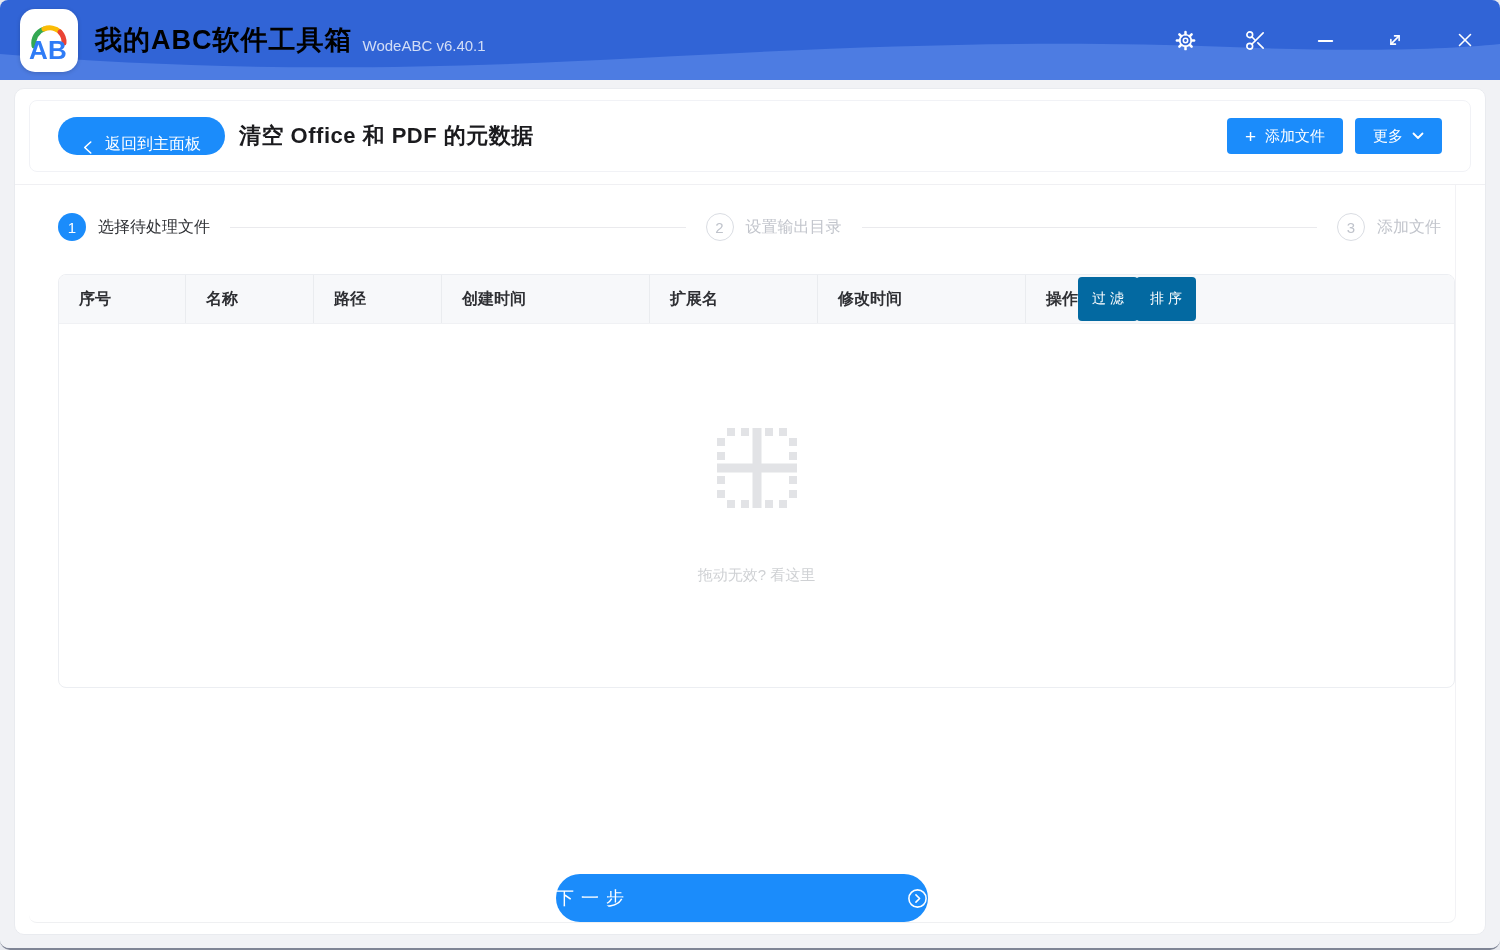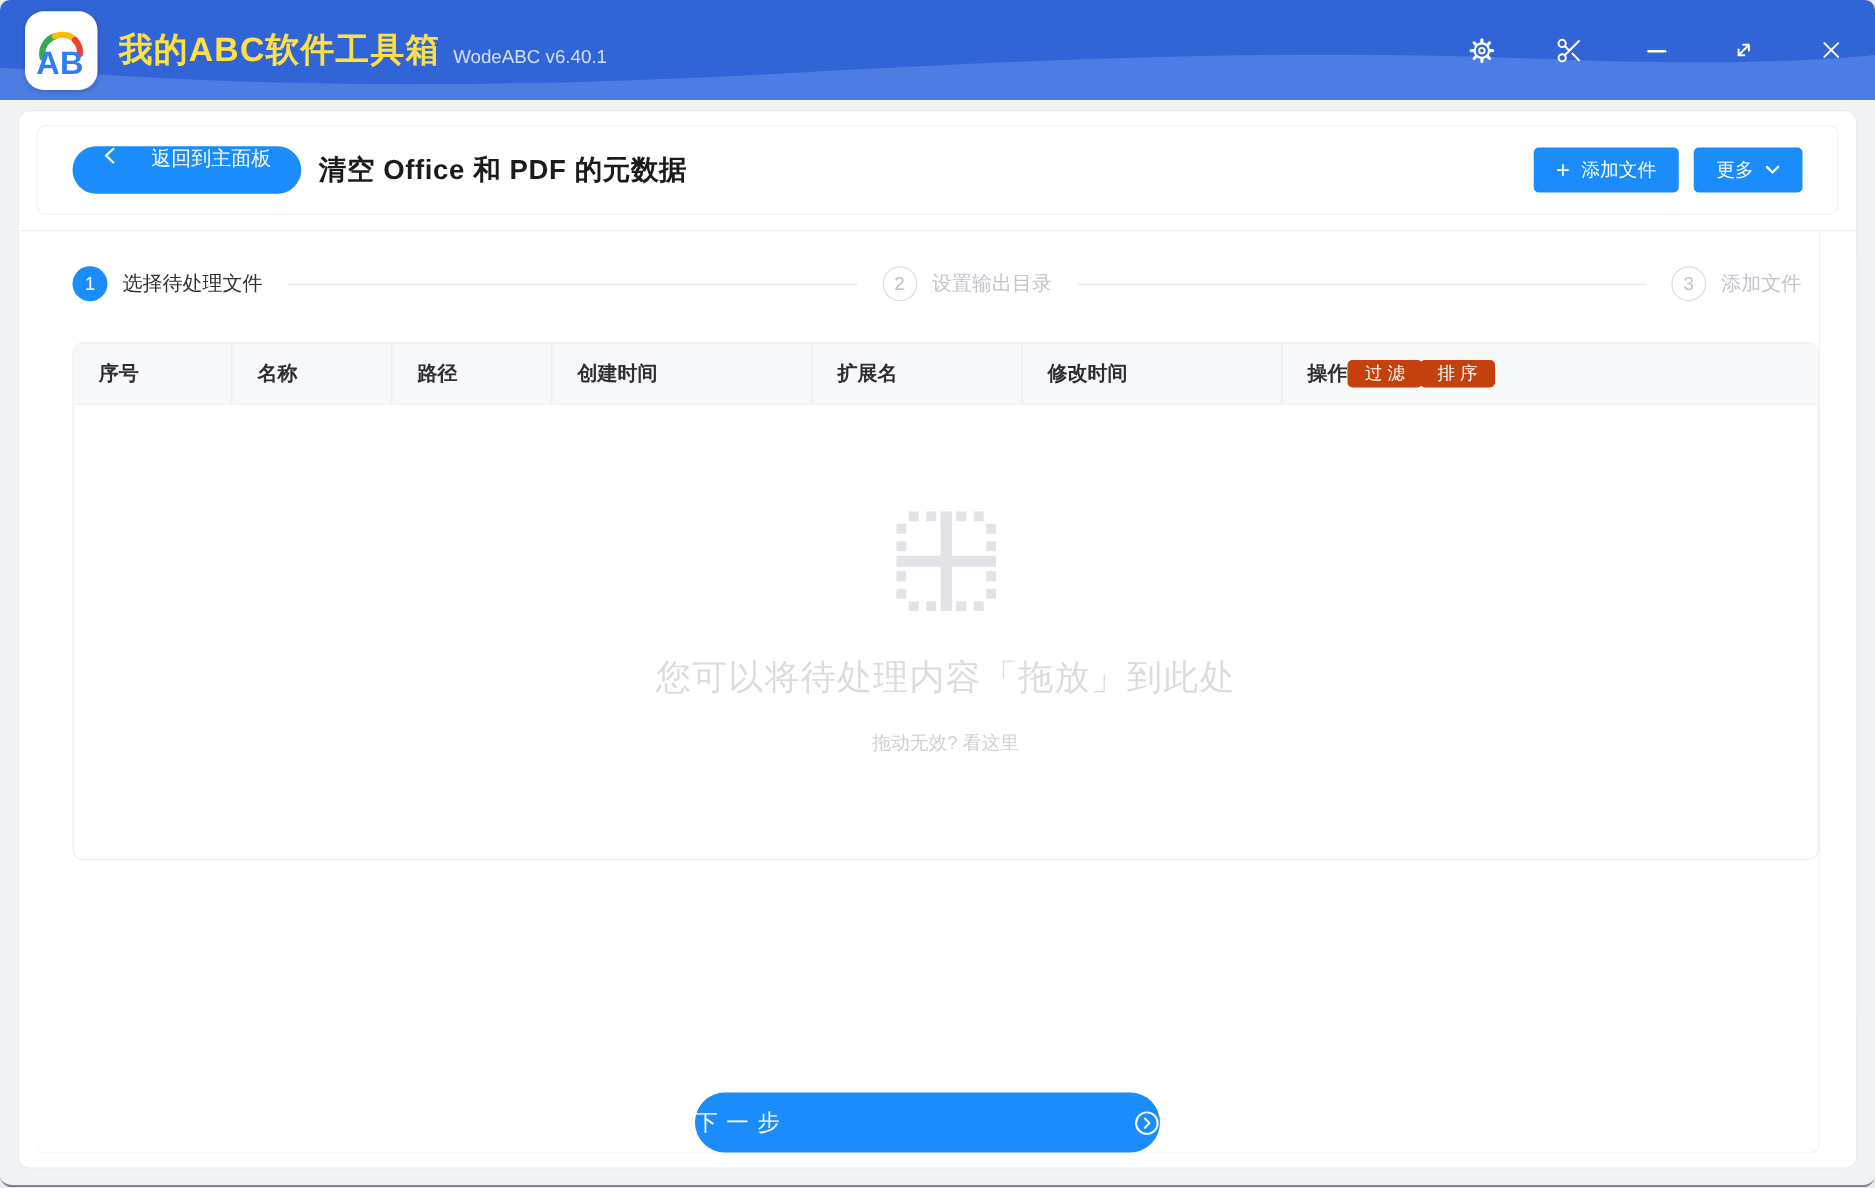--- a/index.html
+++ b/index.html
@@ -5,34 +5,34 @@
   * { margin:0; padding:0; box-sizing:border-box; }
   html,body { width:1500px; height:950px; font-family:"Liberation Sans","DejaVu Sans",sans-serif; background:#e8eaef; }
   .window { position:relative; width:1500px; height:950px; background:#f1f2f5; overflow:hidden;
             border-radius:8px 8px 10px 10px; border-bottom:2px solid #7f8595; }
 
   
   .titlebar { position:absolute; top:0; left:0; right:0; height:80px; background:#3164d6; overflow:hidden; }
   .titlebar-wave { position:absolute; left:0; top:0; width:100%; height:80px; display:block; }
   .tb-left { position:absolute; left:20px; top:0; height:80px; display:flex; align-items:center; z-index:2; }
   .logo-box { width:58px; height:63px; background:#ffffff; border-radius:15px; display:flex; align-items:center; justify-content:center; box-shadow:0 1px 4px rgba(0,0,0,.18); }
-  .app-title { margin-left:17px; color:#fde047; font-size:27px; font-weight:600; letter-spacing:1px; }
+  .app-title { margin-left:17px; color:#000000; font-size:27px; font-weight:600; letter-spacing:1px; }
   .app-version { margin-left:10px; margin-top:10px; color:rgba(255,255,255,.78); font-size:15px; }
   .tb-icons { position:absolute; right:0; top:0; height:80px; display:flex; align-items:center; z-index:2; }
   .tb-btn { width:70px; height:80px; display:flex; align-items:center; justify-content:center; cursor:pointer; }
   .tb-btn svg { stroke:#ffffff; fill:none; stroke-width:1.7; stroke-linecap:round; stroke-linejoin:round; }
 
   
   .content-bg { position:absolute; top:80px; left:0; right:0; bottom:0; background:#f1f2f5; }
   .card { position:absolute; left:14px; right:14px; top:8px; bottom:13px; background:#ffffff; border-radius:10px; border:1px solid #e9ebef; }
 
   .header-box { position:absolute; left:14px; right:14px; top:11px; height:72px; border:1px solid #f1f2f6; border-radius:8px;
                 display:flex; align-items:center; padding:0 28px; }
   .back-btn { height:38px; padding:0 24px; border:none; border-radius:19px; background:#1b8cfb; color:#fff; font-size:16px;
-              display:flex; align-items:flex-start; gap:28px; cursor:pointer; font-family:inherit; }
+              display:flex; align-items:flex-end; gap:12px; cursor:pointer; font-family:inherit; }
   .page-title { margin-left:14px; font-size:22px; font-weight:700; color:#1b1b1e; letter-spacing:.5px; }
   .header-spacer { flex:1; }
   .action-btn { height:36px; border:none; border-radius:4px; background:#1b8cfb; color:#fff; font-size:15px;
                 display:flex; align-items:center; gap:9px; padding:0 18px; margin-left:12px; cursor:pointer; font-family:inherit; }
   .action-btn svg { stroke:#fff; fill:none; stroke-width:1.8; stroke-linecap:round; stroke-linejoin:round; }
   .plus-glyph { font-size:19px; font-weight:400; line-height:1; }
 
   .header-divider { position:absolute; top:95px; left:0; right:0; height:1px; background:#f0f0f3; }
 
   .content-region { position:absolute; left:14px; right:29px; top:96px; bottom:11px;
@@ -47,21 +47,21 @@
   .step.pending .step-circle { background:#fff; border:1px solid #dadde3; color:#bfc3cb; }
   .step.pending .step-label { color:#c2c5cc; font-size:16px; }
   .step-line { flex:1; height:1px; background:#eaeaed; margin:0 20px; }
 
   
   .file-table { position:absolute; left:29px; right:0; top:89px; bottom:234px; border:1px solid #eceef2; border-radius:8px; overflow:hidden; background:#fff; }
   .thead { height:49px; background:#f7f8fa; display:flex; border-bottom:1px solid #f0f1f4; }
   .th { display:flex; align-items:center; padding-left:20px; font-size:16px; font-weight:700; color:#2e2f33; border-right:1px solid #eaecef; }
   .th.c0{width:127px;} .th.c1{width:128px;} .th.c2{width:128px;} .th.c3{width:168px;} .th.c4{width:208px;} .th.c5{width:208px;text-align:right;}
   .th.c6{flex:1; border-right:none; }
-  .mini-btn { height:22px; padding:0 10px 0 14px; background:#c2410c; color:#fff; font-size:14px; font-weight:400;
+  .mini-btn { height:44px; padding:0 10px 0 14px; background:#0369a1; color:#fff; font-size:14px; font-weight:400;
               letter-spacing:4px; border:none; border-radius:4px; display:flex; align-items:center; cursor:pointer; font-family:inherit; }
   .mini-btn + .mini-btn { margin-left:-2px; }
 
   .tbody { position:absolute; top:50px; left:0; right:0; bottom:0; display:flex; flex-direction:column; align-items:center; justify-content:center; }
   .drop-icon { margin-bottom:34px; }
   .empty-main { font-size:28px; color:#dbdcdf; letter-spacing:1px; }
   .empty-sub { margin-top:24px; font-size:15px; color:#cfd1d4; cursor:pointer; }
 
   
   .next-btn { position:absolute; left:50%; transform:translateX(-50%); bottom:0; width:372px; height:48px; border:none;
@@ -214,21 +214,20 @@
                 <rect x="0" y="24" width="8" height="8"></rect>
               <rect x="0" y="48" width="8" height="8"></rect>
                 <rect x="0" y="62" width="8" height="8"></rect>
               <rect x="72" y="10" width="8" height="8"></rect>
                 <rect x="72" y="24" width="8" height="8"></rect>
               <rect x="72" y="48" width="8" height="8"></rect>
                 <rect x="72" y="62" width="8" height="8"></rect>
               <rect x="0" y="35.5" width="80" height="9"></rect>
               <rect x="35.5" y="0" width="9" height="80"></rect>
             </svg>
-            <div class="empty-main">您可以将待处理内容「拖放」到此处</div>
             <div class="empty-sub">拖动无效? 看这里</div>
           </div>
         </div>
 
         <button class="next-btn">
           <span>下一步</span>
           <svg width="21" height="21" viewBox="0 0 20 20">
             <circle cx="10" cy="10" r="8.2"></circle>
             <polyline points="8.5,6.5 12,10 8.5,13.5"></polyline>
           </svg>

